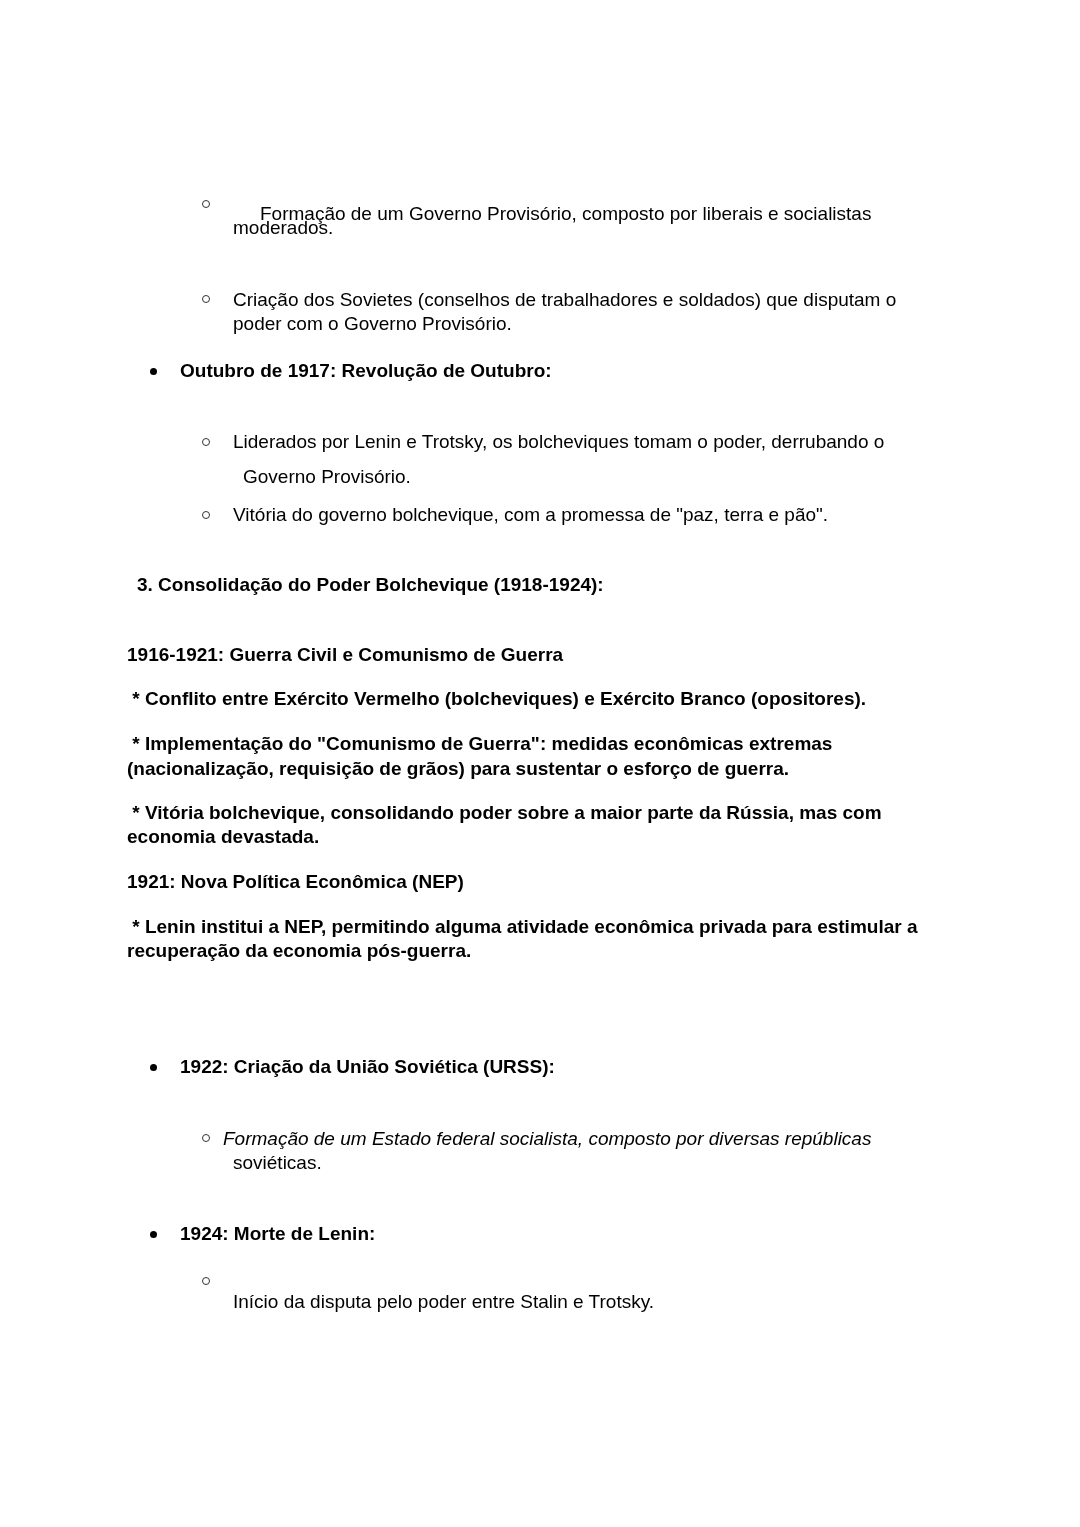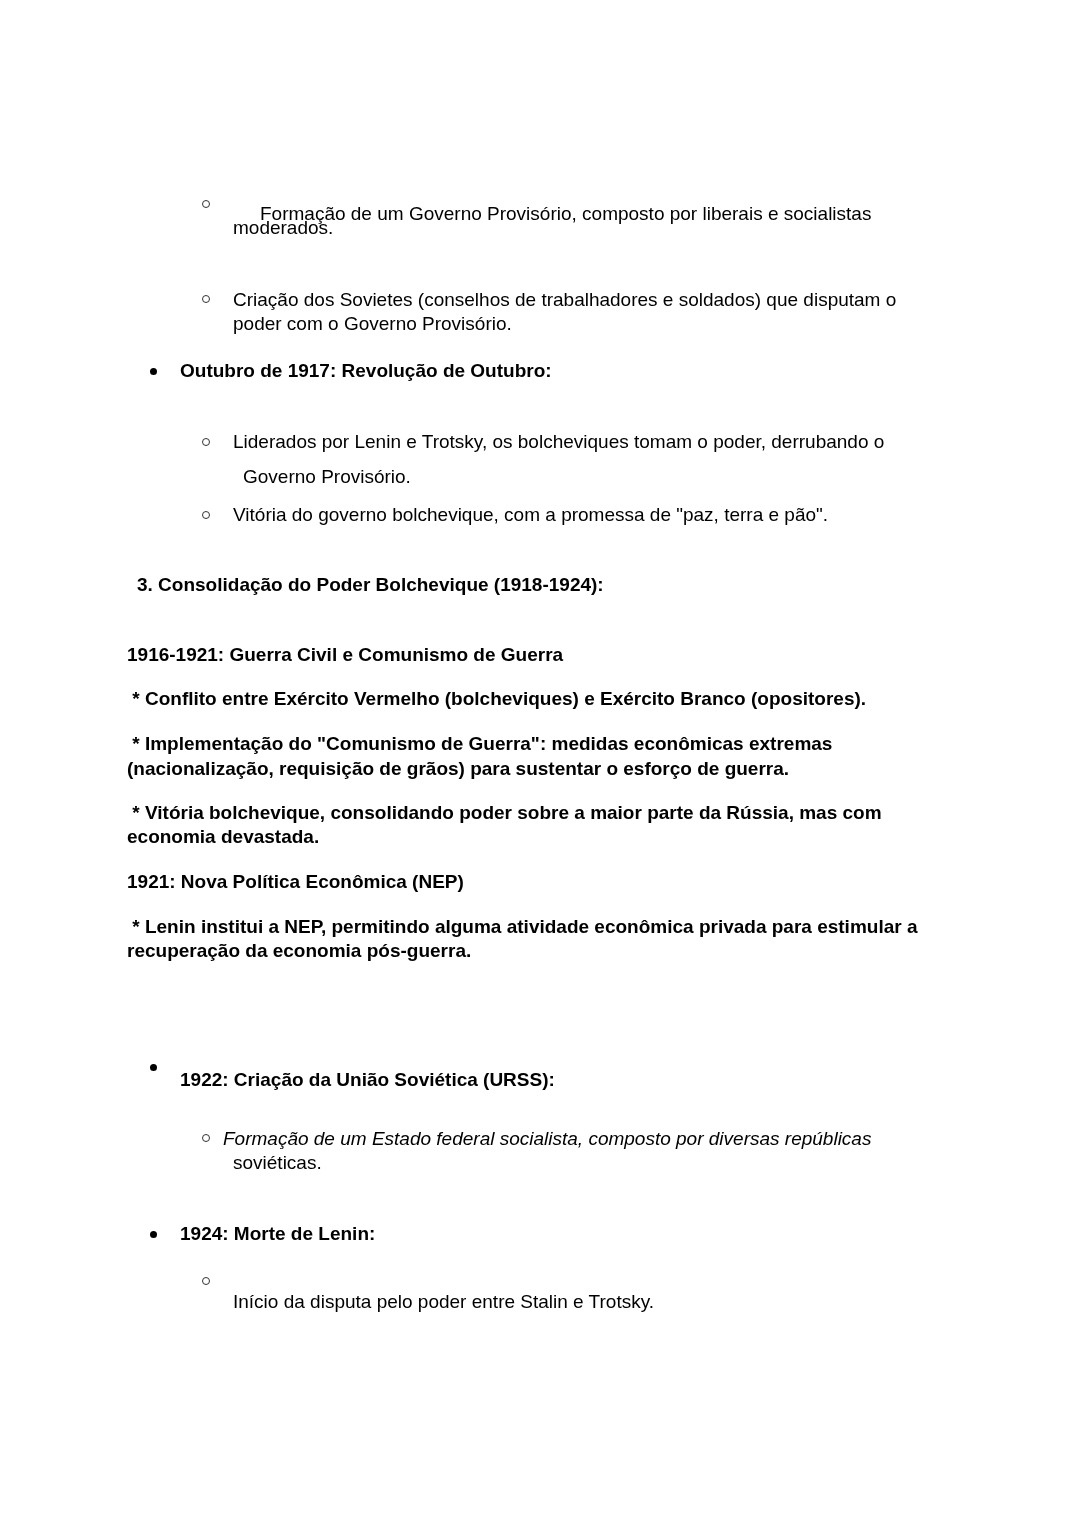--- a/index.html
+++ b/index.html
@@ -70,21 +70,21 @@
 
   <div class="line bold" style="left:127px; top:869px;">1921: Nova Política Econômica (NEP)</div>
 
   <div>
     <div class="line bold" style="left:127px; top:914px; white-space:pre;"> * Lenin institui a NEP, permitindo alguma atividade econômica privada para estimular a</div>
     <div class="line bold" style="left:127px; top:938px;">recuperação da economia pós-guerra.</div>
   </div>
 
   <div>
     <span class="solid-bullet" style="left:150px; top:1064px;"></span>
-    <div class="line bold" style="left:180px; top:1054px;margin-top:13px;">1922: Criação da União Soviética (URSS):</div>
+    <div class="line bold" style="left:180px; top:1054px;">1922: Criação da União Soviética (URSS):</div>
   </div>
 
   <div>
     <span class="hollow-bullet" style="left:202px; top:1134px;"></span>
     <div class="line" style="left:223px; top:1126px;font-style:italic;">Formação de um Estado federal socialista, composto por diversas repúblicas</div>
     <div class="line" style="left:233px; top:1150px;">soviéticas.</div>
   </div>
 
   <div>
     <span class="solid-bullet" style="left:150px; top:1231px;"></span>

